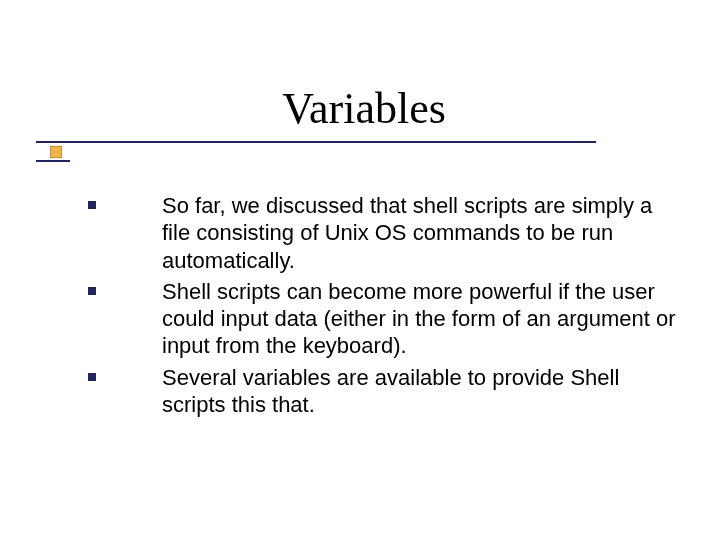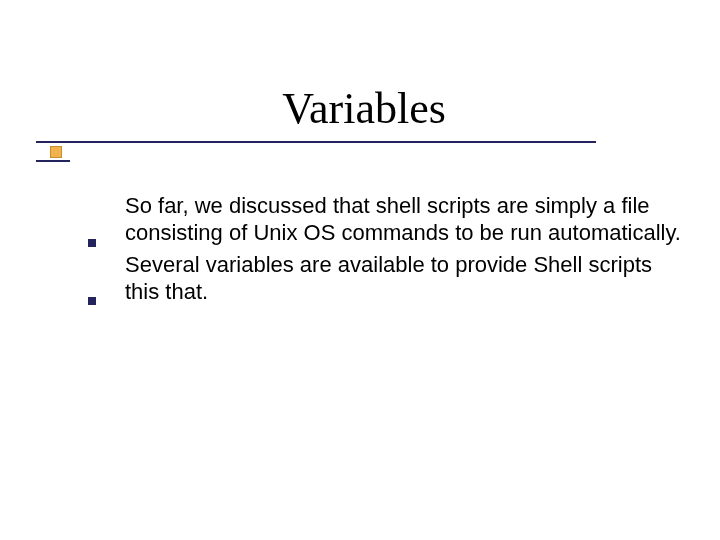--- a/index.html
+++ b/index.html
@@ -54,22 +54,23 @@
     border: 1px solid #c98f2e;
   }
   .content {
     position: absolute;
     left: 82px;
     top: 186px;
     width: 600px;
   }
   .bullet-row {
     display: flex;
-    align-items: flex-end;
+    align-items: flex-start;
     margin-bottom: 2px;
+    gap: 37px;
   }
   .bullet {
     flex: 0 0 auto;
     width: 8px;
     height: 8px;
     background: #23245e;
     margin-top: 10px;
     margin-right: 28px;
   }
   .bullet-text {
@@ -92,17 +93,21 @@
   <div class="accent-box"></div>
   <div class="rule-short"></div>
 
   <div class="content">
     <div class="bullet-row">
       <div class="bullet"></div>
       <div class="bullet-text">So far, we discussed that shell scripts are simply a file consisting of Unix OS commands to be run automatically.</div>
     </div>
     <div class="bullet-row">
       <div class="bullet"></div>
+      <div class="bullet-text">Shell scripts can become more powerful if the user could input data (either in the form of an argument or input from the keyboard).</div>
+    </div>
+    <div class="bullet-row">
+      <div class="bullet"></div>
       <div class="bullet-text">Several variables are available to provide Shell scripts this that.</div>
     </div>
   </div>
 
 </div>
 
 </body></html>

